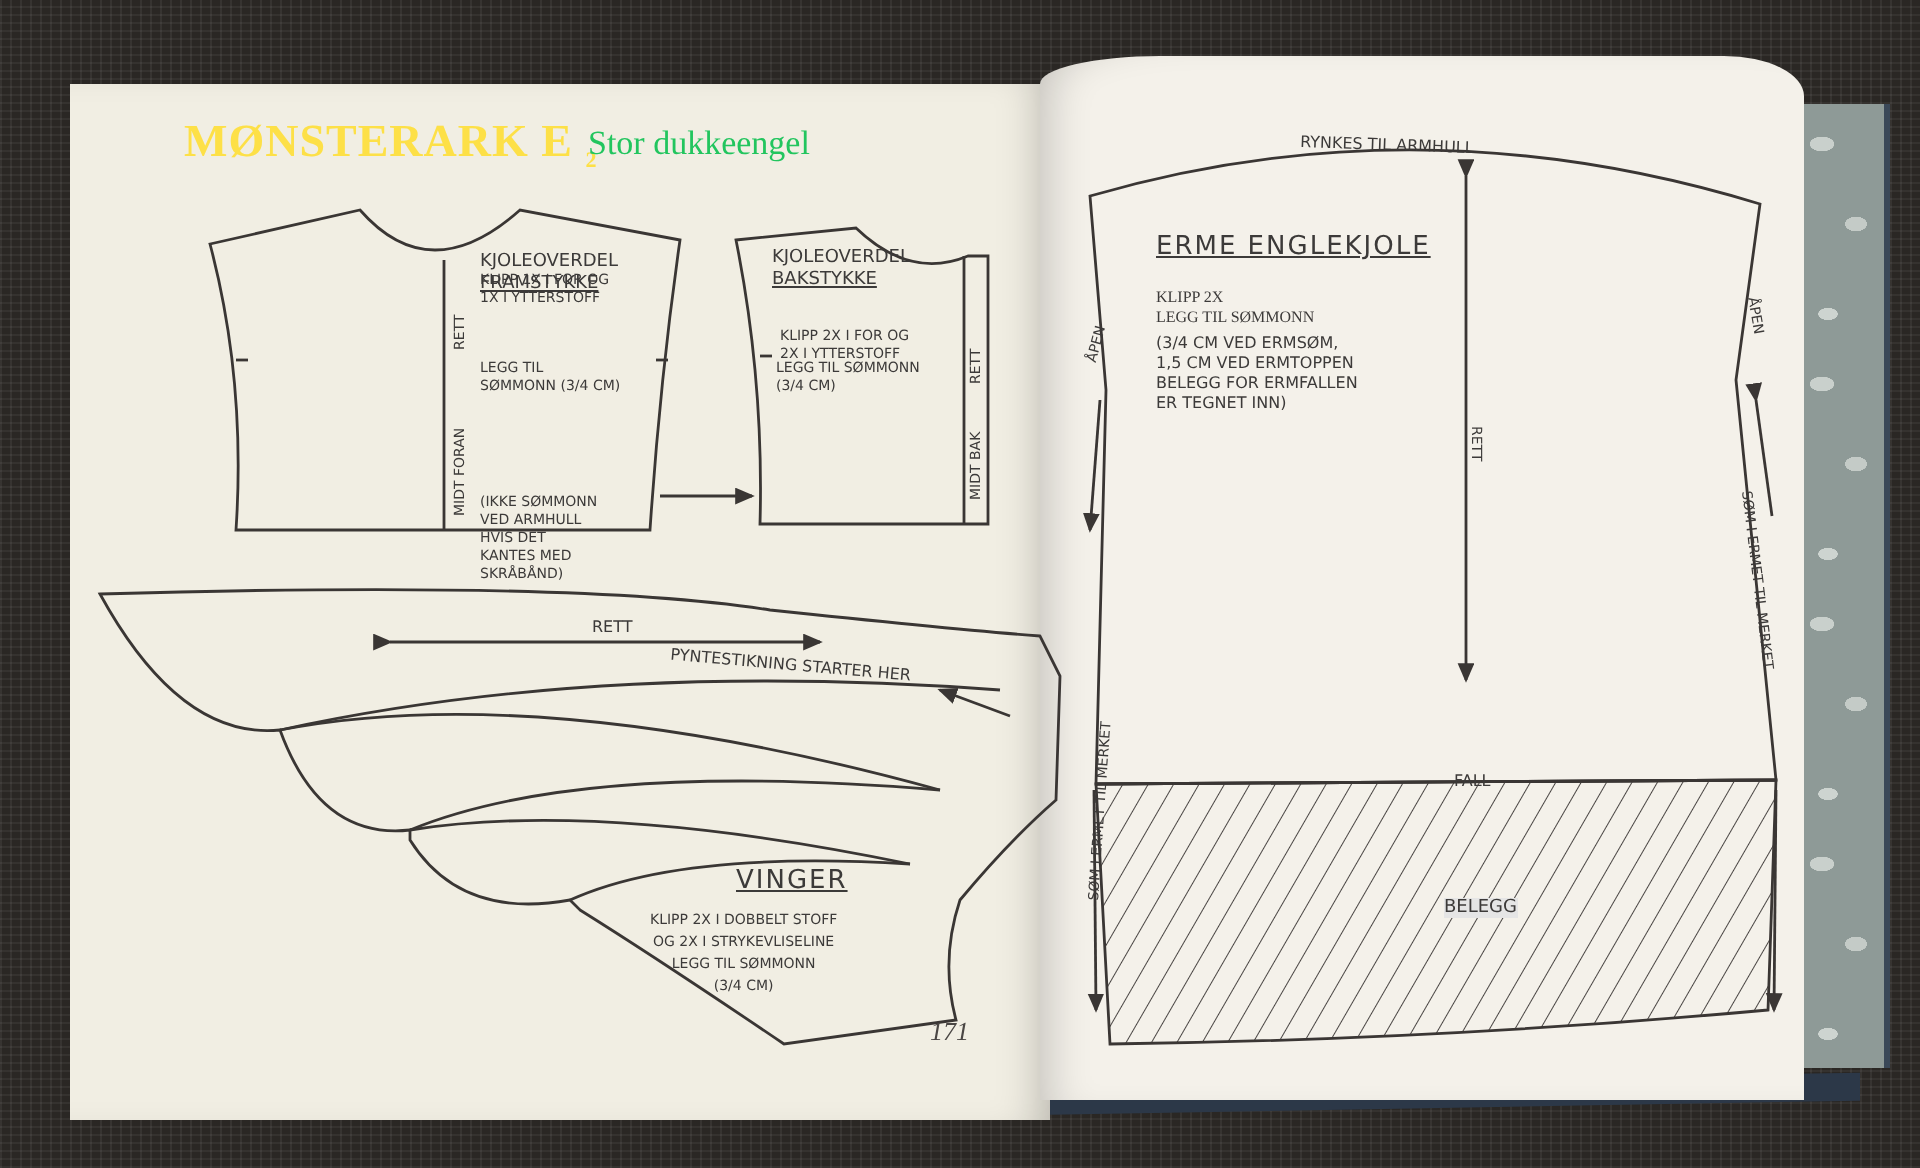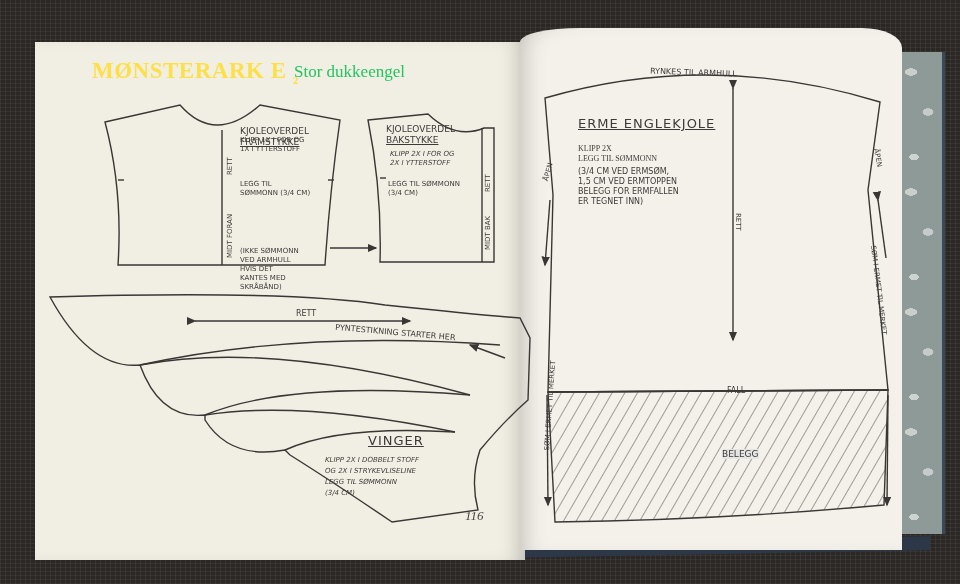--- a/index.html
+++ b/index.html
@@ -94,35 +94,35 @@
 <div class="hand" style="left:240px;top:207px;font-size:7px;line-height:9px;margin-top:40px;">(IKKE SØMMONN
 VED ARMHULL
 HVIS DET
 KANTES MED
 SKRÅBÅND)</div>
 <div class="vert" style="left:226px;top:258px;transform:rotate(-90deg);">MIDT FORAN</div>
 <div class="vert" style="left:226px;top:175px;transform:rotate(-90deg);">RETT</div>
 
 <div class="hand" style="left:386px;top:124px;font-size:9px;line-height:11px;">KJOLEOVERDEL</div>
 <div class="hand u" style="left:386px;top:135px;font-size:9px;text-align:center;">BAKSTYKKE</div>
-<div class="hand" style="left:390px;top:150px;font-size:7px;line-height:9px;font-style:italic;">KLIPP 2X I FOR OG
+<div class="hand" style="left:390px;top:164px;font-size:7px;line-height:9px;">KLIPP 2X I FOR OG
 2X I YTTERSTOFF</div>
 <div class="hand" style="left:388px;top:180px;font-size:7px;line-height:9px;">LEGG TIL SØMMONN
 (3/4 CM)</div>
 <div class="vert" style="left:484px;top:250px;transform:rotate(-90deg);">MIDT BAK</div>
 <div class="vert" style="left:484px;top:192px;transform:rotate(-90deg);">RETT</div>
 
 <div class="hand" style="left:296px;top:309px;">RETT</div>
 <div class="hand" style="left:335px;top:328px;transform:rotate(5deg);">PYNTESTIKNING STARTER HER</div>
 <div class="hand u big" style="left:368px;top:436px;">VINGER</div>
-<div class="hand" style="left:325px;top:455px;font-size:7px;line-height:11px;text-align:left;font-style:italic;">KLIPP 2X I DOBBELT STOFF
+<div class="hand" style="left:325px;top:455px;font-size:7px;line-height:11px;text-align:center;">KLIPP 2X I DOBBELT STOFF
 OG 2X I STRYKEVLISELINE
 LEGG TIL SØMMONN
 (3/4 CM)</div>
-<div class="pagenum">116</div>
+<div class="pagenum">171</div>
 
 <div class="hand" style="left:650px;top:68px;transform:rotate(2deg);">RYNKES TIL ARMHULL</div>
 <div class="hand u big" style="left:578px;top:119px;">ERME ENGLEKJOLE</div>
 <div class="hand" style="left:578px;top:144px;font-size:8px;line-height:10px;font-family:Liberation Serif, serif;">KLIPP 2X
 LEGG TIL SØMMONN</div>
 <div class="hand" style="left:578px;top:167px;font-size:8px;line-height:10px;">(3/4 CM VED ERMSØM,
 1,5 CM VED ERMTOPPEN
 BELEGG FOR ERMFALLEN
 ER TEGNET INN)</div>
 <div class="vert" style="left:742px;top:213px;transform:rotate(90deg);">RETT</div>

